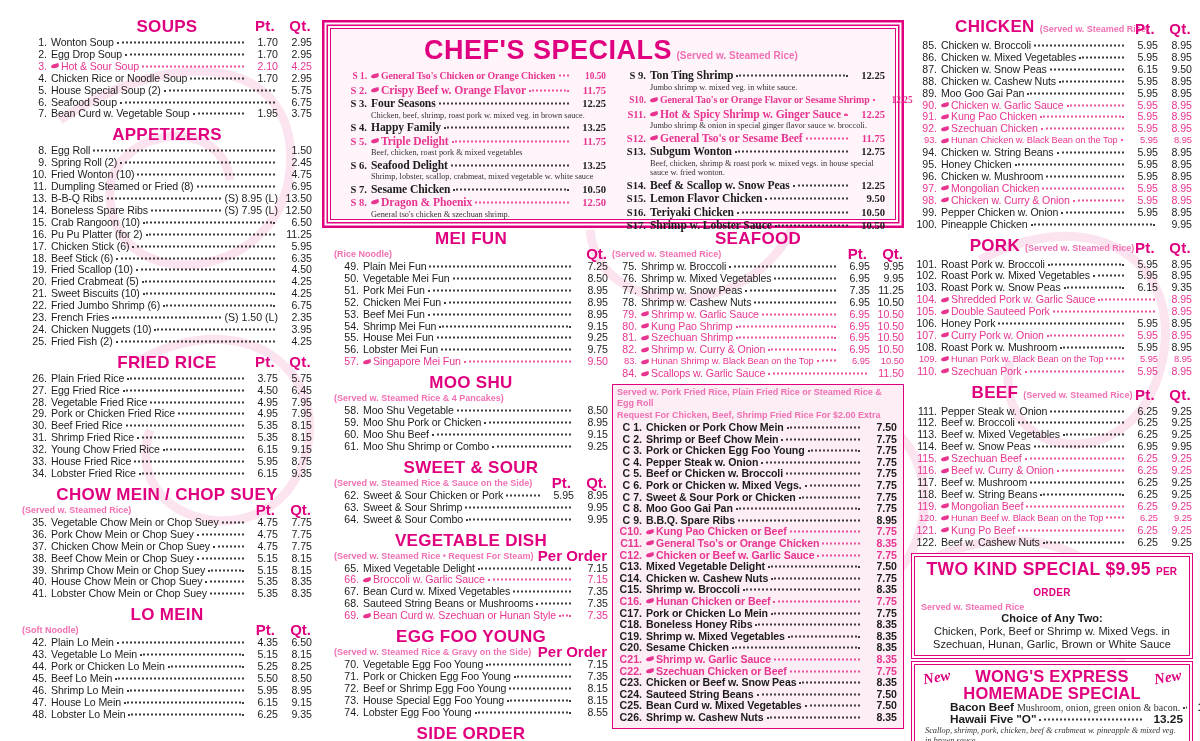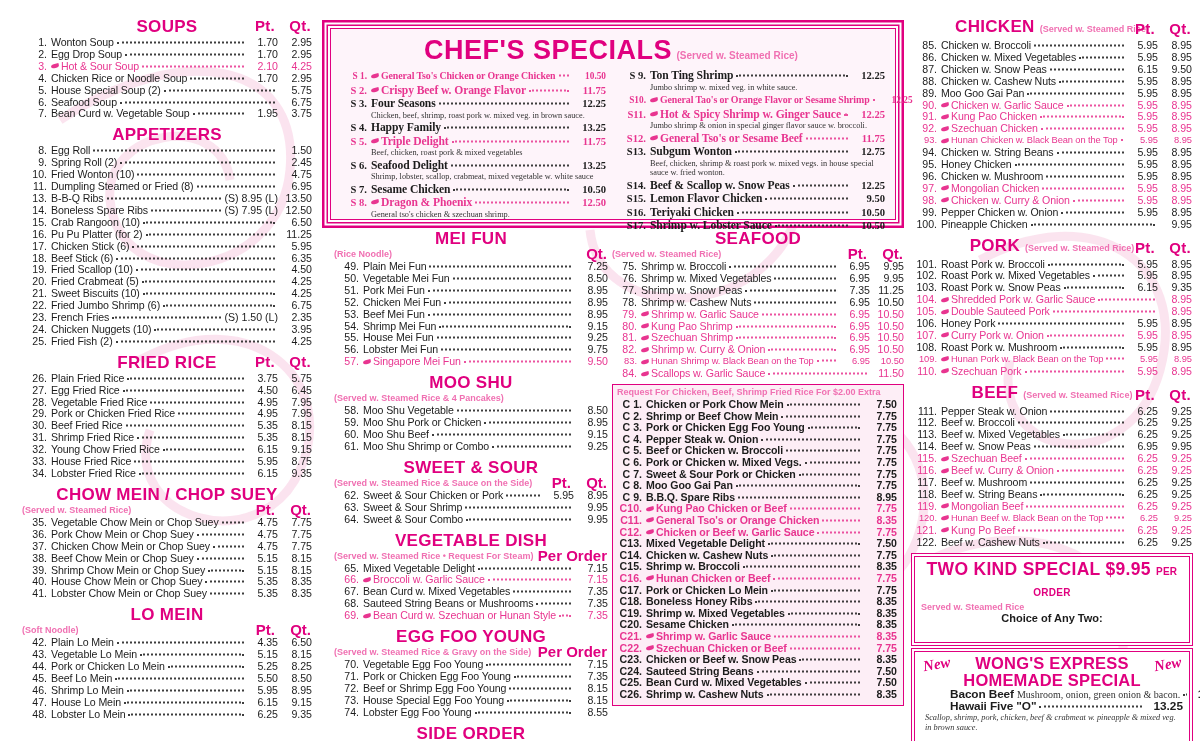--- a/index.html
+++ b/index.html
@@ -58,21 +58,21 @@
   .chef.sm .nm{font-size:9.9px;}
   .chefs-cols .idesc{font-style:normal;margin:0 0 1px 34px;}
   
   .combo-box{border:1.5px solid var(--accent);background:#fdeef6;
     padding:2px 6px 4px 4px;margin-top:4px;}
   .combo-box .sec-head{font-size:16.5px;margin-top:0;}
   .combo-box .item{line-height:11.6px;}
   
   .box{position:relative;border:1px solid var(--accent);
     box-shadow:0 0 0 2px #fff,0 0 0 3px var(--accent);
-    background:#fff;margin:8px 2px 0 2px;padding:3px 6px 17px;}
+    background:#fff;margin:8px 2px 0 2px;padding:3px 6px 5px;}
   .tk-title{text-align:center;font-size:17.5px;font-weight:bold;color:var(--accent);
     line-height:19px;letter-spacing:.3px;}
   .tk-per{font-size:10px;}
   .tk-sub{text-align:left;font-size:9px;font-weight:bold;color:var(--sub);line-height:10px;}
   .tk-choice{text-align:center;font-size:11px;font-weight:bold;line-height:13px;}
   .tk-desc{text-align:center;font-size:11px;line-height:12.5px;white-space:normal;}
   .wongs-title{text-align:center;font-size:16.5px;font-weight:bold;color:var(--accent);
     line-height:17px;letter-spacing:.2px;}
   .new-script{position:absolute;top:4px;font-family:"Liberation Serif",serif;
     font-style:italic;font-weight:bold;font-size:15px;color:var(--accent);transform:rotate(-10deg);}
@@ -823,20 +823,21 @@
         <div class="item spicy">
           <span class="num">84.</span>
           <span class="pepper"></span>
           <span class="nm">Scallops w. Garlic Sauce</span>
           <span class="dots"></span>
           <span class="qt">11.50</span>
         </div>
       </div>
     <div class="combo-box">
       <div>
+          <div class="sec-sub"><span>Served w. Pork Fried Rice, Plain Fried Rice or Steamed Rice &amp; Egg Roll</span></div>
           <div class="sec-sub">Request For Chicken, Beef, Shrimp Fried Rice For $2.00 Extra</div>
           <div class="item bold">
             <span class="num">C 1.</span>
             <span class="nm">Chicken or Pork Chow Mein</span>
             <span class="dots"></span>
             <span class="qt">7.50</span>
           </div>
           <div class="item bold">
             <span class="num">C 2.</span>
             <span class="nm">Shrimp or Beef Chow Mein</span>
@@ -1288,20 +1289,21 @@
       </div>
 
     <div class="box twokind">
       <div class="tk-title">
         <span>TWO KIND SPECIAL</span>
         <span class="tk-price">$9.95</span>
         <span class="tk-per">PER ORDER</span>
       </div>
       <div class="tk-sub">Served w. Steamed Rice</div>
       <div class="tk-choice">Choice of Any Two:</div>
+      <div class="tk-desc">Chicken, Pork, Beef or Shrimp w. Mixed Vegs. in Szechuan, Hunan, Garlic, Brown or White Sauce</div>
     </div>
 
     <div class="box wongs">
       <span class="new-script nl">New</span>
       <span class="new-script nr">New</span>
       <div class="wongs-title">
         <div>WONG'S EXPRESS</div>
         <div>HOMEMADE SPECIAL</div>
       </div>
       <div>

